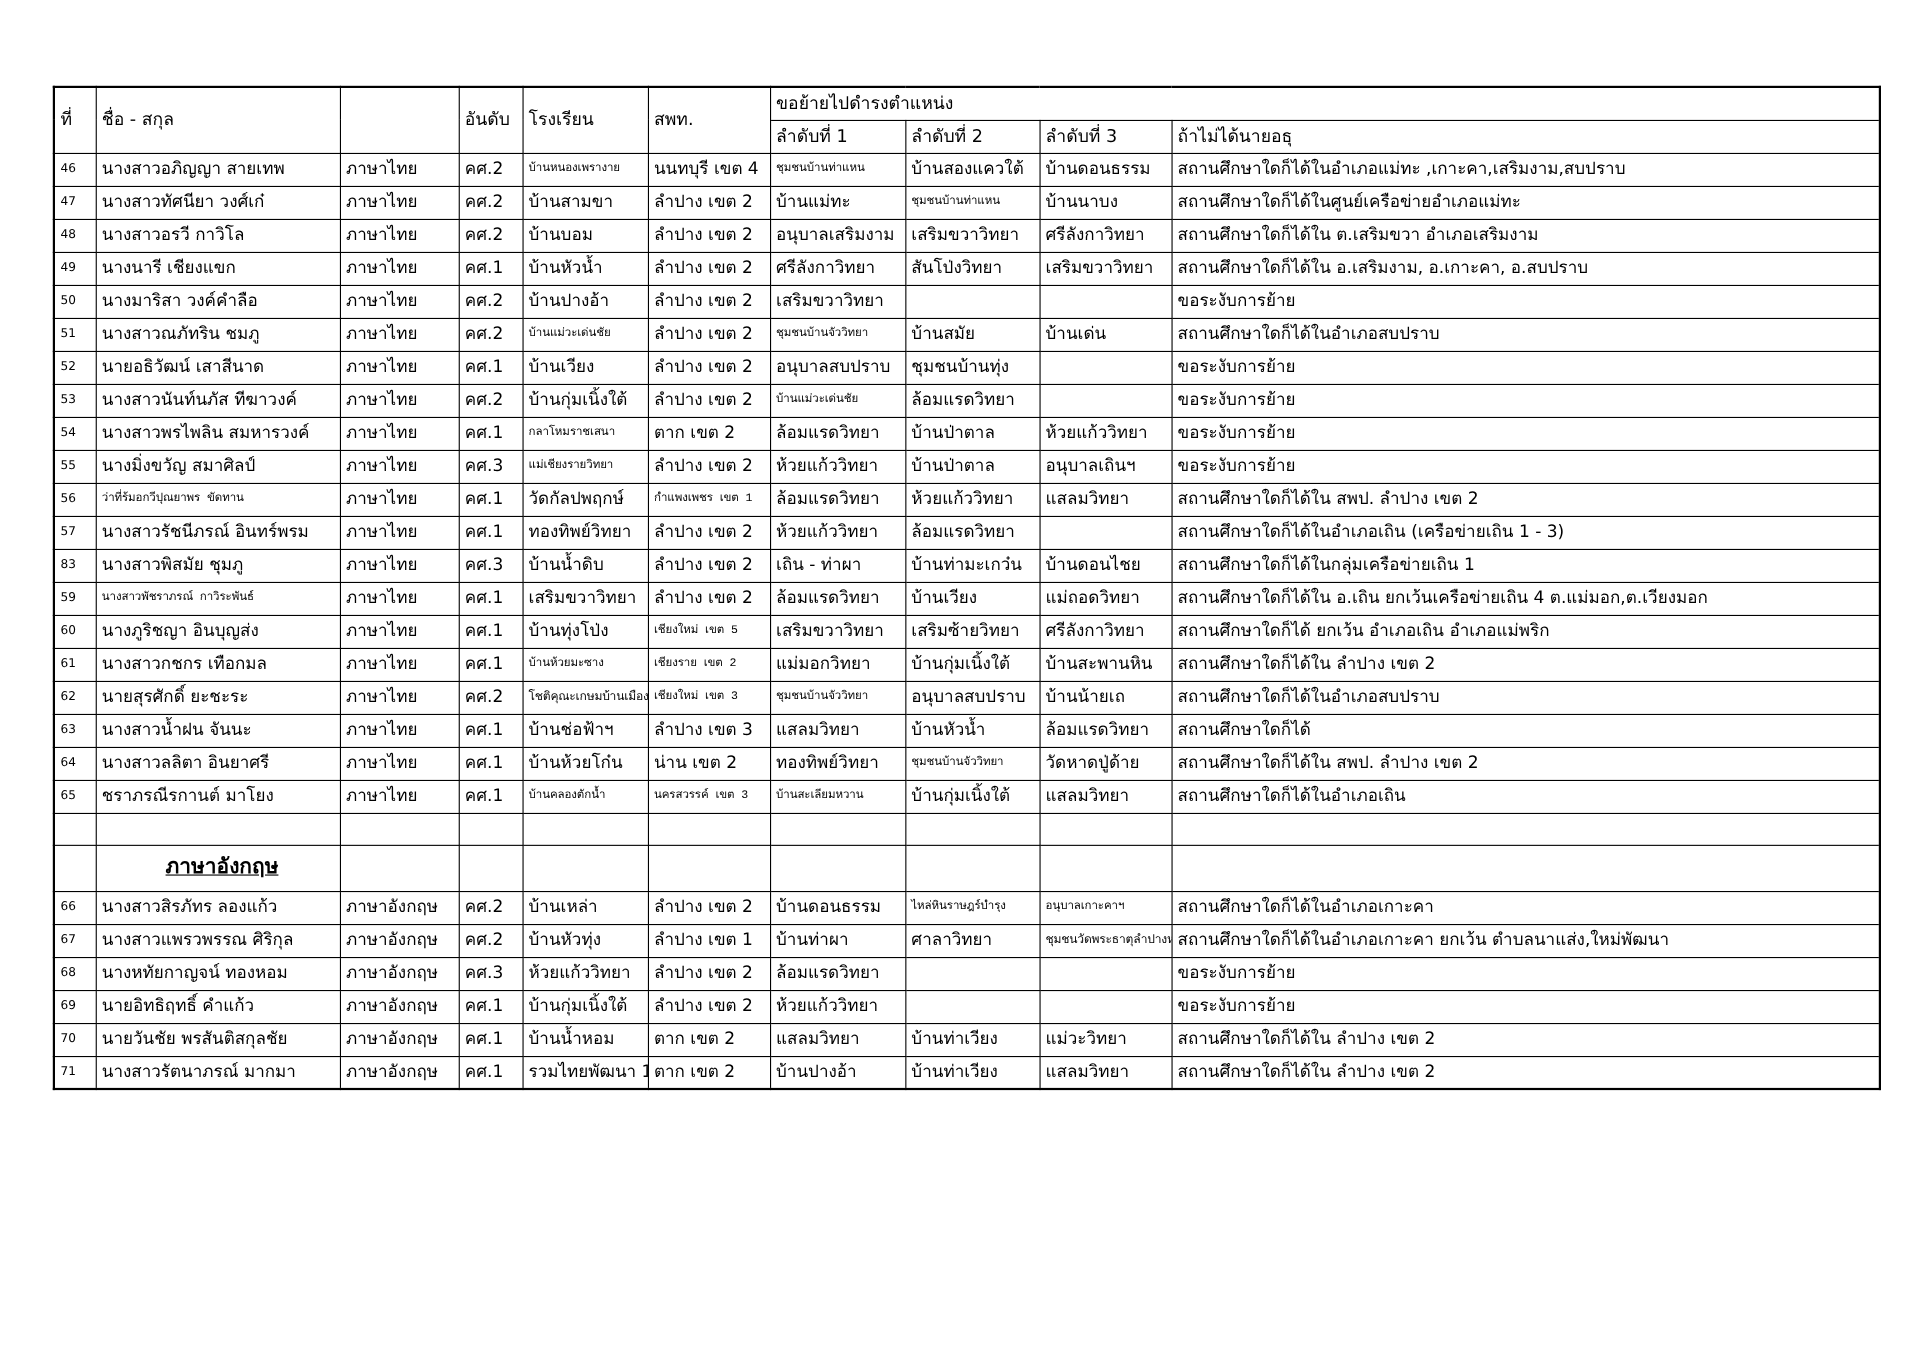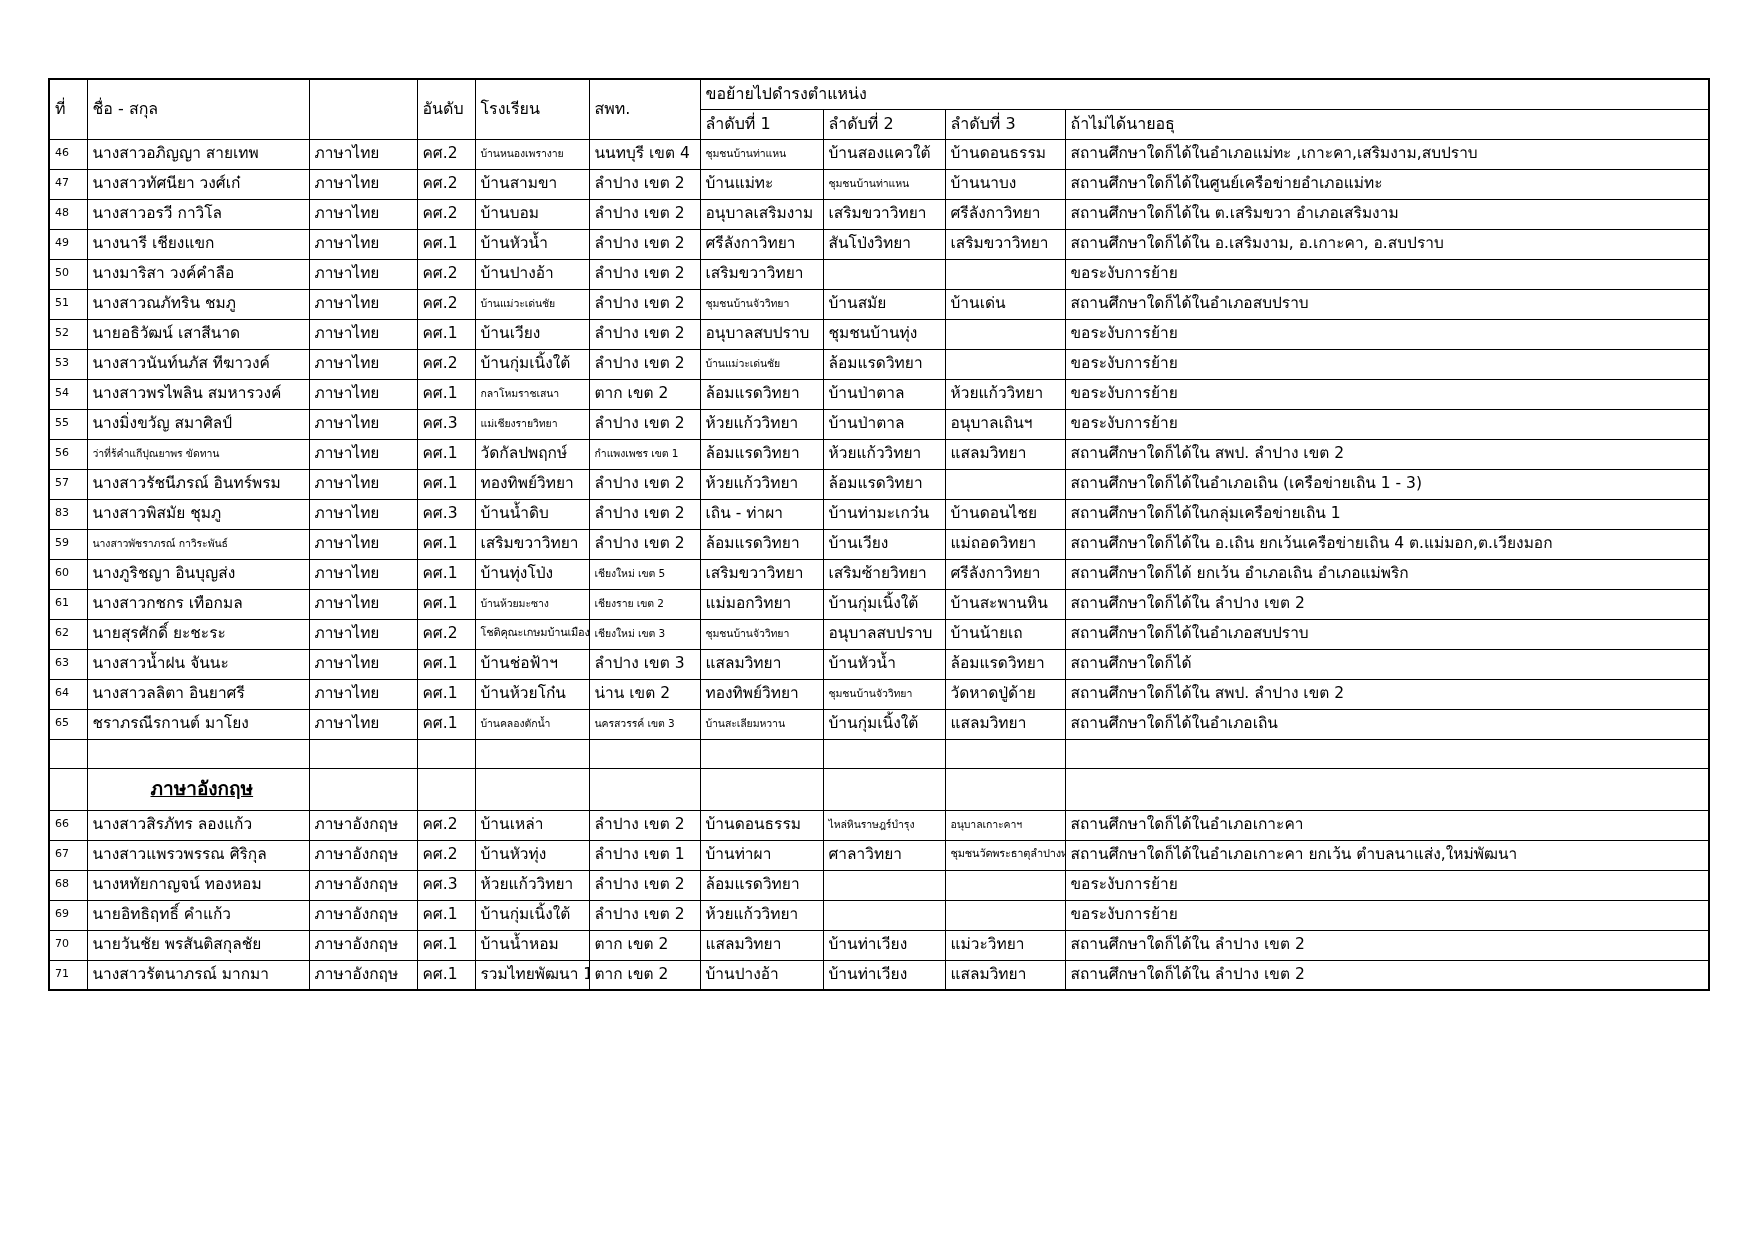--- a/index.html
+++ b/index.html
@@ -52,20 +52,21 @@
   td.num {
     text-align: center;
     font-size: 11px;
   }
   td.rank {
     text-align: center;
   }
   td.tiny {
     font-size: 10.5px;
     letter-spacing: -0.1px;
+    font-family: Liberation Mono, monospace;
   }
   td.tiny2 {
     font-size: 11px;
     letter-spacing: -0.2px;
   }
   tr.blank td { height: 29px; }
   tr.section td { height: 42px; }
   .section-label {
     font-weight: bold;
     font-size: 19px;
@@ -235,21 +236,21 @@
           <td class="rank">คศ.3</td>
           <td class="tiny">แม่เชียงรายวิทยา</td>
           <td>ลำปาง เขต 2</td>
           <td>ห้วยแก้ววิทยา</td>
           <td>บ้านป่าตาล</td>
           <td>อนุบาลเถินฯ</td>
           <td>ขอระงับการย้าย</td>
         </tr>
         <tr>
           <td class="num">56</td>
-          <td class="tiny">ว่าที่ร้คำแกีปุณยาพร  ขัดทาน</td>
+          <td class="tiny">ว่าที่ร้มอกวีปุณยาพร  ขัดทาน</td>
           <td>ภาษาไทย</td>
           <td class="rank">คศ.1</td>
           <td>วัดกัลปพฤกษ์</td>
           <td class="tiny">กำแพงเพชร เขต 1</td>
           <td>ล้อมแรดวิทยา</td>
           <td>ห้วยแก้ววิทยา</td>
           <td>แสลมวิทยา</td>
           <td>สถานศึกษาใดก็ได้ใน สพป. ลำปาง เขต 2</td>
         </tr>
         <tr>

